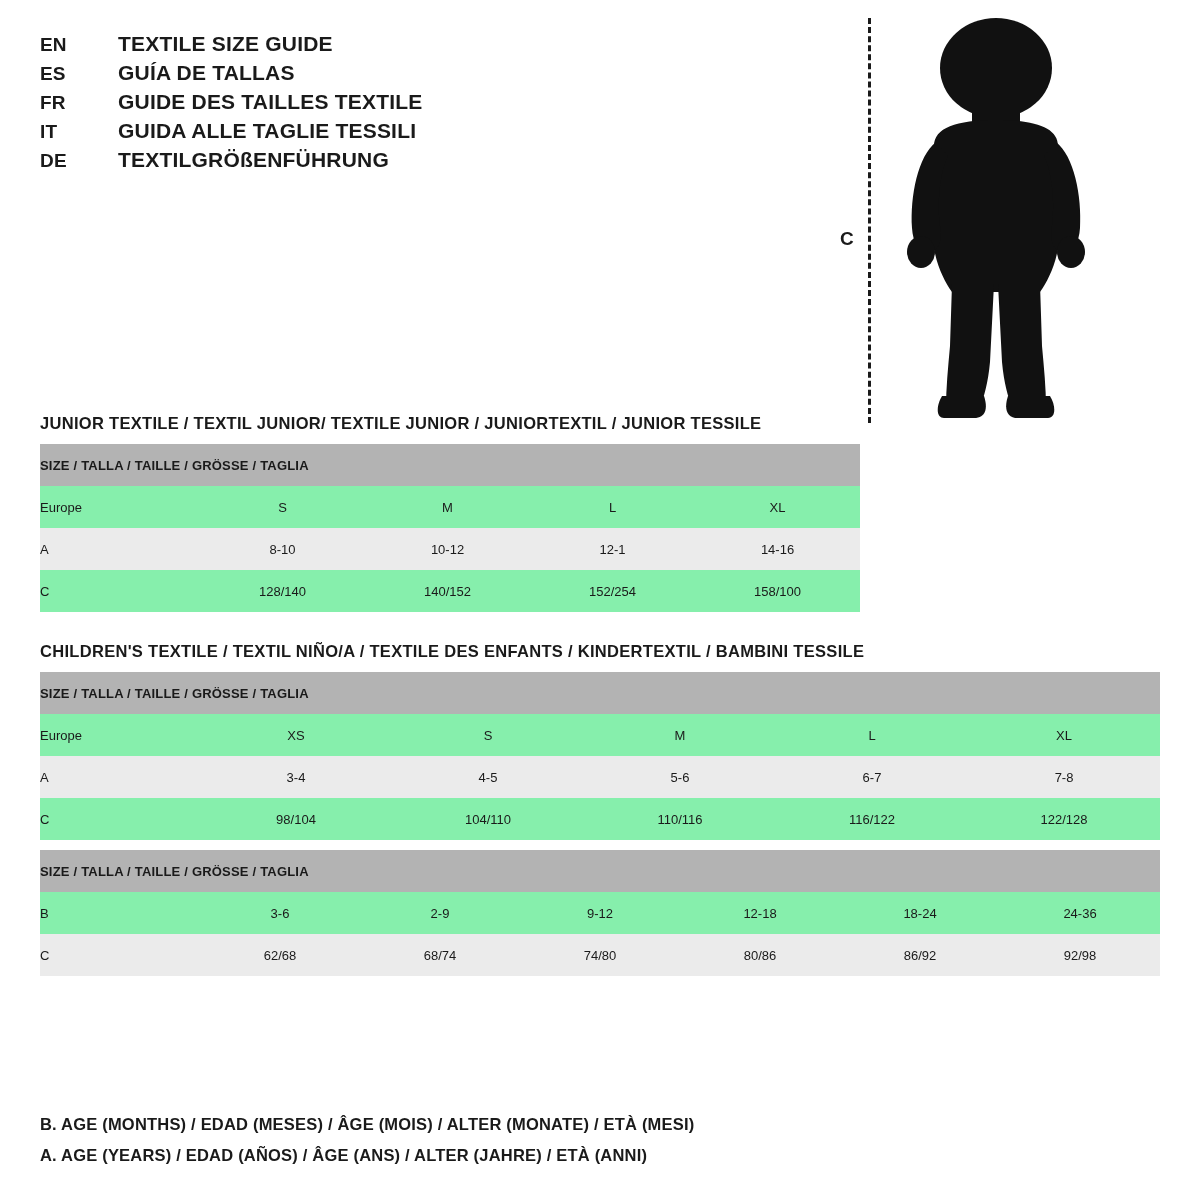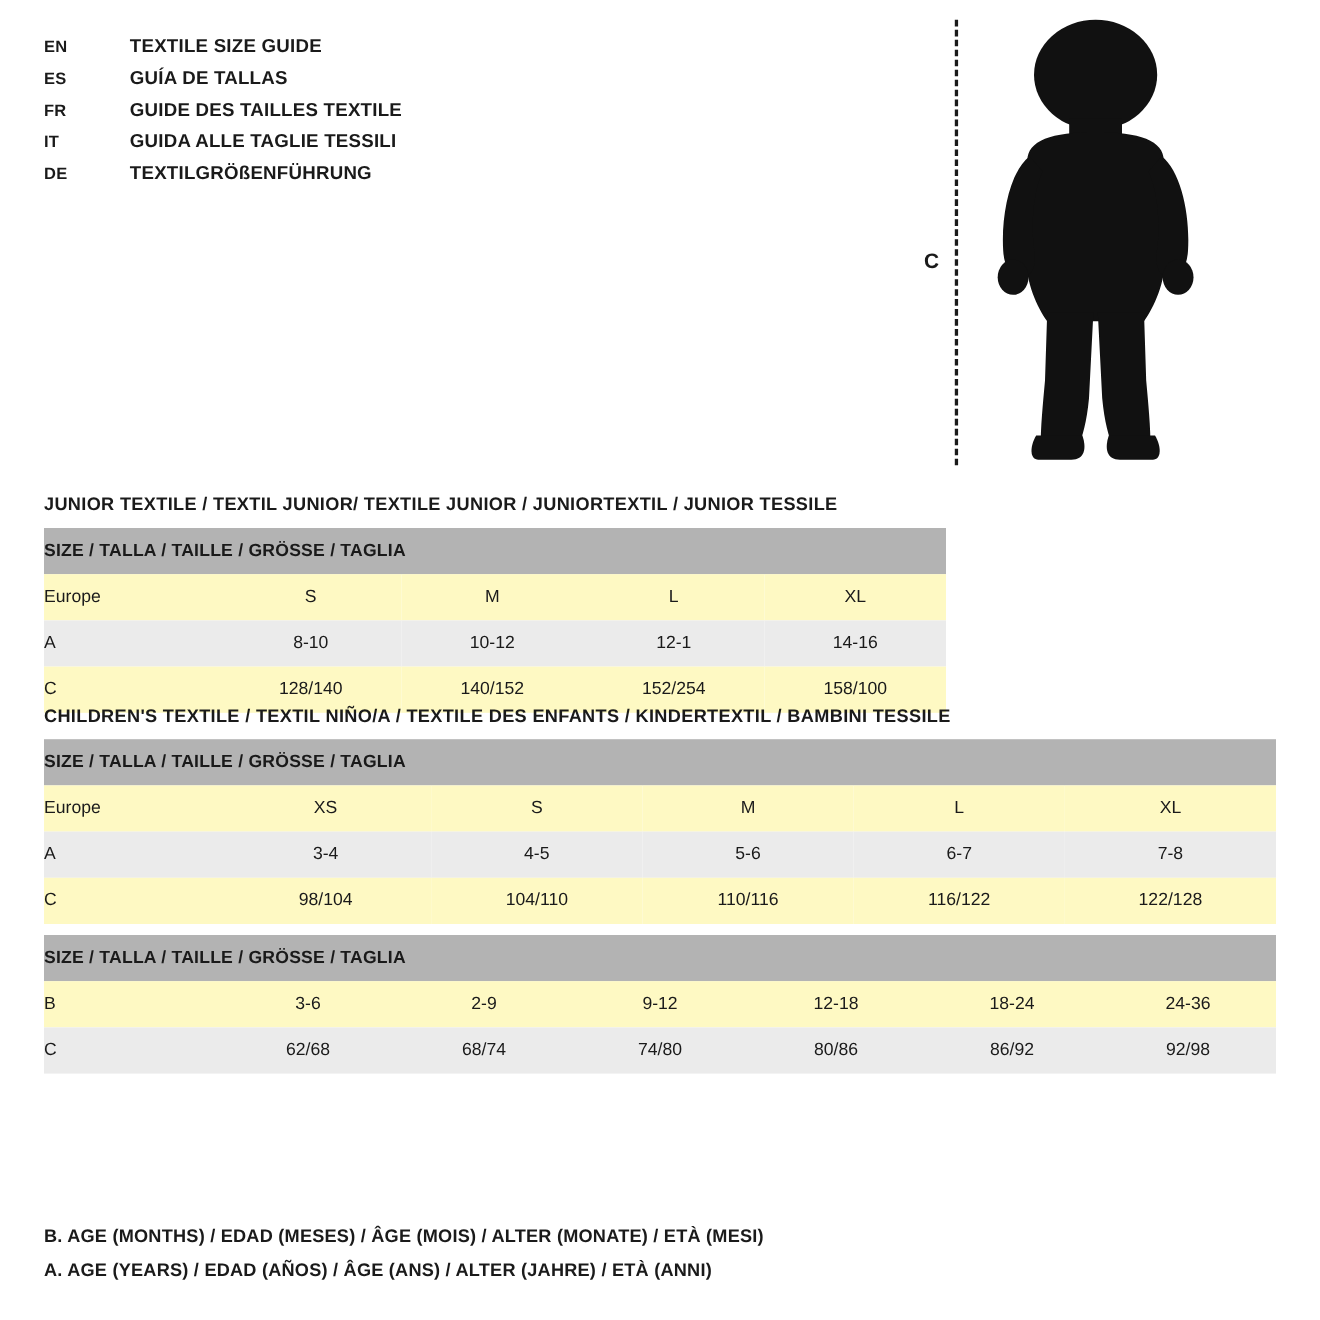--- a/index.html
+++ b/index.html
@@ -31,27 +31,27 @@
     top: 32px;
     width: 620px;
   }
   .lang-row {
     display: flex;
     align-items: baseline;
     height: 29px;
   }
   .lang-code {
     width: 78px;
-    font-size: 15px;
+    font-size: 19px;
     font-weight: 700;
     letter-spacing: 0.2px;
     color: #1a1a1a;
   }
   .lang-title {
-    font-size: 17px;
+    font-size: 21px;
     font-weight: 700;
     letter-spacing: 0.2px;
     color: #1a1a1a;
     white-space: nowrap;
   }
 
   
   .figure-area {
     position: absolute;
     right: 60px;
@@ -95,35 +95,35 @@
     margin-bottom: 9px;
     line-height: 1.42;
   }
 
   
   table.size-table {
     border-collapse: collapse;
     table-layout: fixed;
   }
   table.size-table td {
-    font-size: 16px;
+    font-size: 13px;
     color: #1a1a1a;
     height: 42px;
     padding: 0;
     vertical-align: middle;
   }
   .hdr-row td {
     background: #b3b3b3;
     font-weight: 700;
     font-size: 15.5px;
     padding-left: 8px;
     letter-spacing: 0.2px;
     height: 26px;
   }
-  .row-light td { background: #fef9c3; }
+  .row-light td { background: #86efac; }
   .row-grey td  { background: #ebebeb; }
   .cell-label {
     padding-left: 8px;
     text-align: left;
   }
   .cell-val {
     text-align: center;
   }
 
   
@@ -198,21 +198,21 @@
         <path d="M62 268 L 104 268 L 100 346 C 98 368, 94 380, 90 392 L 56 392 C 56 372, 58 352, 60 330 Z"></path>
 
         <path d="M108 268 L 150 268 L 152 330 C 154 352, 156 372, 156 392 L 122 392 C 118 380, 114 368, 112 346 Z"></path>
 
         <path d="M52 380 L 94 380 C 98 392, 96 402, 84 402 L 54 402 C 46 402, 46 390, 52 380 Z"></path>
         <path d="M118 380 L 160 380 C 166 390, 166 402, 158 402 L 128 402 C 116 402, 114 392, 118 380 Z"></path>
       </g>
     </svg>
   </div>
 
-  <div class="section" style="top:448px;">
+  <div class="section" style="top:412px;">
     <div class="section-title">JUNIOR TEXTILE / TEXTIL JUNIOR/ TEXTILE JUNIOR / JUNIORTEXTIL / JUNIOR TESSILE</div>
     <table class="size-table" style="width:820px;">
       <colgroup>
         <col style="width:160px">
           <col style="width:165px">
           <col style="width:165px">
           <col style="width:165px">
           <col style="width:165px">
       </colgroup>
       <tbody>

